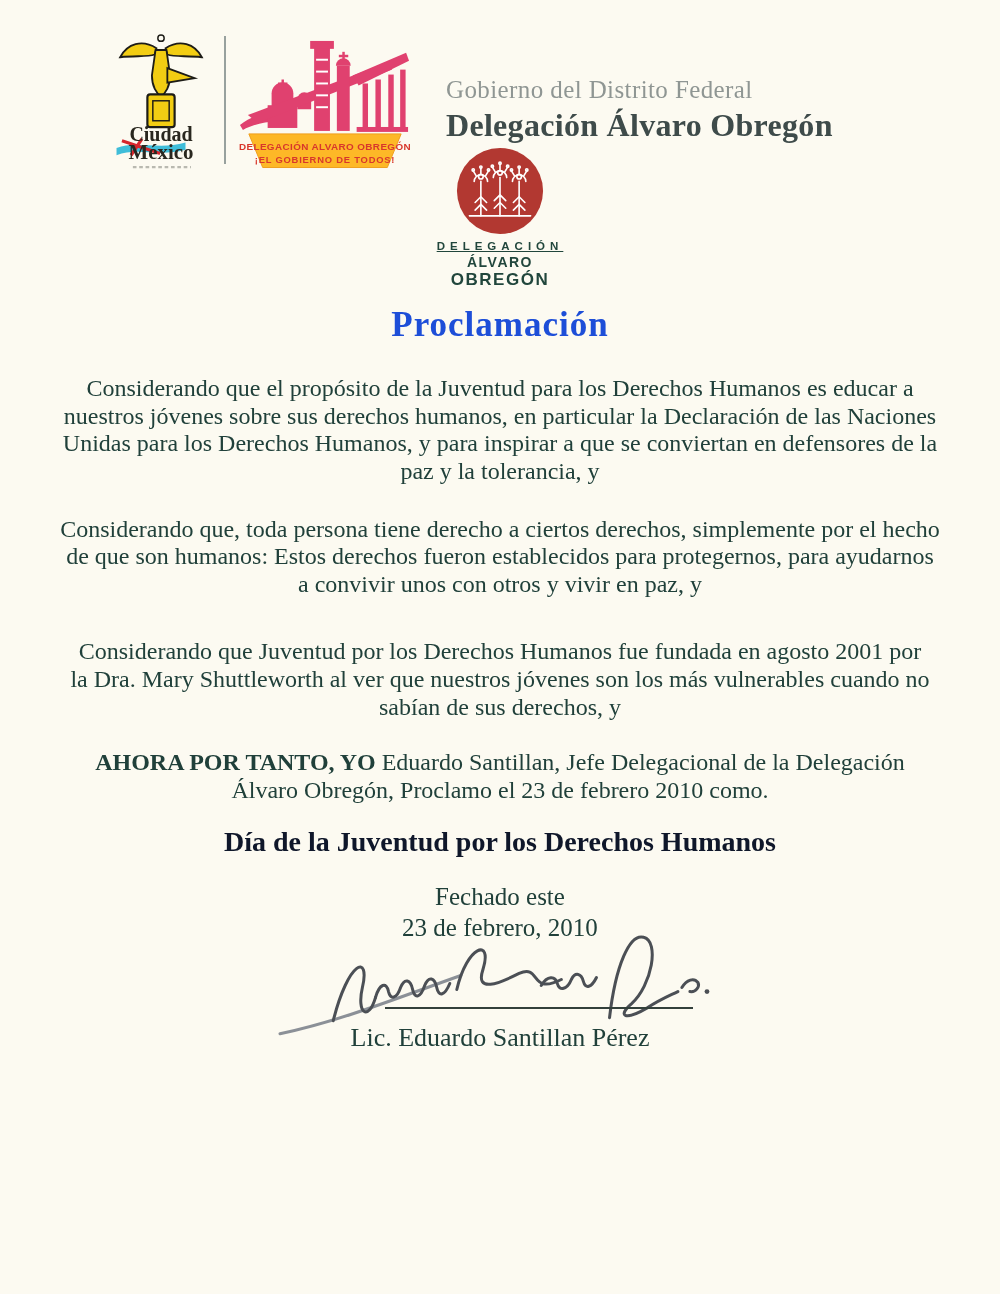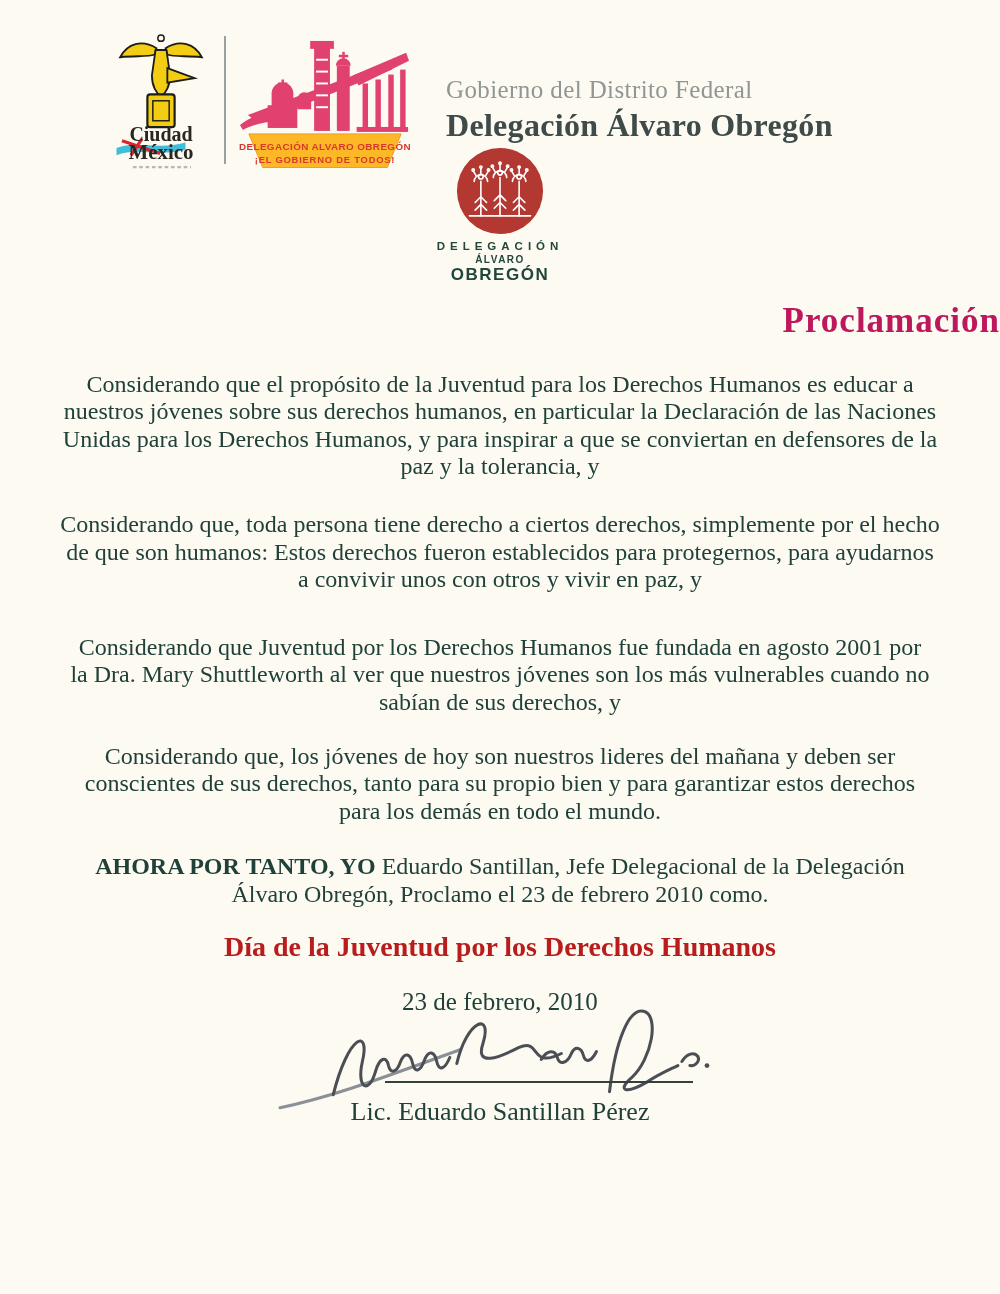--- a/index.html
+++ b/index.html
@@ -16,28 +16,28 @@
   .header { display:flex; align-items:flex-start; padding:30px 0 0 102px; }
   .logo-ciudad { width:118px; flex:none; }
   .logo-divider { width:2px; height:128px; background:#98a19e; margin:6px 10px 0 4px; flex:none; }
   .logo-pink { width:178px; flex:none; margin-top:6px; }
   .header-text { margin-left:32px; padding-top:46px; font-family:Liberation Serif, serif; white-space:nowrap; }
   .gov-line { font-size:25px; color:#8f9693; letter-spacing:0.4px; }
   .delegation-line { font-size:32px; font-weight:700; color:#3e4b4a; margin-top:3px; letter-spacing:0.3px; }
   
   .seal-block { text-align:center; margin-top:-26px; }
   .seal-captions { font-family:"Liberation Sans", sans-serif; font-weight:700; color:#21463c; margin-top:5px; }
-  .seal-cap1 { font-size:11.5px; letter-spacing:5px; line-height:1.15; }
-  .seal-cap2 { font-size:10px; letter-spacing:1.5px; line-height:1.15; }
+  .seal-cap1 { font-size:11.5px; letter-spacing:5px; line-height:1.15;text-decoration:underline; }
+  .seal-cap2 { font-size:14px; letter-spacing:1.5px; line-height:1.15; }
   .seal-cap3 { font-size:17px; letter-spacing:1.5px; line-height:1.15; }
   
-  .doc-title { text-align:right; font-size:35px; font-weight:700; letter-spacing:1px; color:#be185d; margin:16px 0 0; }
+  .doc-title { text-align:center; font-size:35px; font-weight:700; letter-spacing:1px; color:#1d4ed8; margin:16px 0 0; }
   .par { text-align:center; font-size:24px; line-height:1.15; width:880px; margin:30px auto 0; }
   .par-proclaim { width:810px; margin-top:28px; }
-  .day-heading { text-align:center; font-size:28px; font-weight:700; color:#b91c1c; margin:22px auto 0; }
+  .day-heading { text-align:center; font-size:28px; font-weight:700; color:#0f172a; margin:22px auto 0; }
   .par-closing { margin-top:28px; }
   .dated { text-align:center; font-size:25px; line-height:1.22; margin-top:24px; }
   
   .sig-area { position:relative; height:130px; margin-top:0; }
   .sig-svg { position:absolute; left:278px; top:-18px; width:432px; height:116px; }
   .sig-line { position:absolute; left:385px; top:64px; width:308px; border-top:2px solid #33403b; }
   .sig-name { position:absolute; top:80px; left:0; width:100%; text-align:center; font-size:26px; color:#20403a; }
   svg { display:block; }
 </style>
 </head>
@@ -151,28 +151,28 @@
   </div>
 
   <h1 class="doc-title">Proclamación</h1>
 
   <p class="par">Considerando que el propósito de la Juventud para los Derechos Humanos es educar a nuestros jóvenes sobre sus derechos humanos, en particular la Declaración de las Naciones Unidas para los Derechos Humanos, y para inspirar a que se conviertan en defensores de la paz y la tolerancia, y</p>
 
   <p class="par">Considerando que, toda persona tiene derecho a ciertos derechos, simplemente por el hecho de que son humanos: Estos derechos fueron establecidos para protegernos, para ayudarnos a convivir unos con otros y vivir en paz, y</p>
 
   <p class="par" style="width:860px; margin-top:40px;">Considerando que Juventud por los Derechos Humanos fue fundada en agosto 2001 por la Dra. Mary Shuttleworth al ver que nuestros jóvenes son los más vulnerables cuando no sabían de sus derechos, y</p>
 
-  <p class="par" style="width:850px; margin-top:26px;">Considerando que, los jóvenes de hoy son nuestros lideres del mañana y deben ser conscientes de sus derechos, tanto para su propio bien y para garantizar estos derechos para los demás en todo el mundo.</p>
 
   <p class="par par-proclaim"><strong>AHORA POR TANTO, YO</strong><span> Eduardo Santillan, Jefe Delegacional de la Delegación Álvaro Obregón, Proclamo el 23 de febrero 2010 como.</span></p>
 
   <h2 class="day-heading">Día de la Juventud por los Derechos Humanos</h2>
 
 
   <div class="dated">
+    <div>Fechado este</div>
     <div>23 de febrero, 2010</div>
   </div>
 
   <div class="sig-area">
     <svg class="sig-svg" viewBox="0 0 430 115" xmlns="http://www.w3.org/2000/svg">
       <g stroke="#4b4f55" stroke-width="3" fill="none" stroke-linecap="round">
         <path d="M2,108 C60,96 120,72 182,50" stroke="#8b9097"></path>
         <path d="M55,95 C70,35 92,28 84,62 C78,88 90,96 97,72"></path>
         <path d="M97,72 C101,58 108,56 110,66 C112,74 118,74 122,62 C126,52 132,54 134,64 C136,74 142,72 146,60 C150,50 156,52 158,62 C160,72 166,70 171,58"></path>
         <path d="M178,64 C188,20 214,12 204,44 C196,68 220,58 240,48 C262,38 250,70 282,54"></path>

